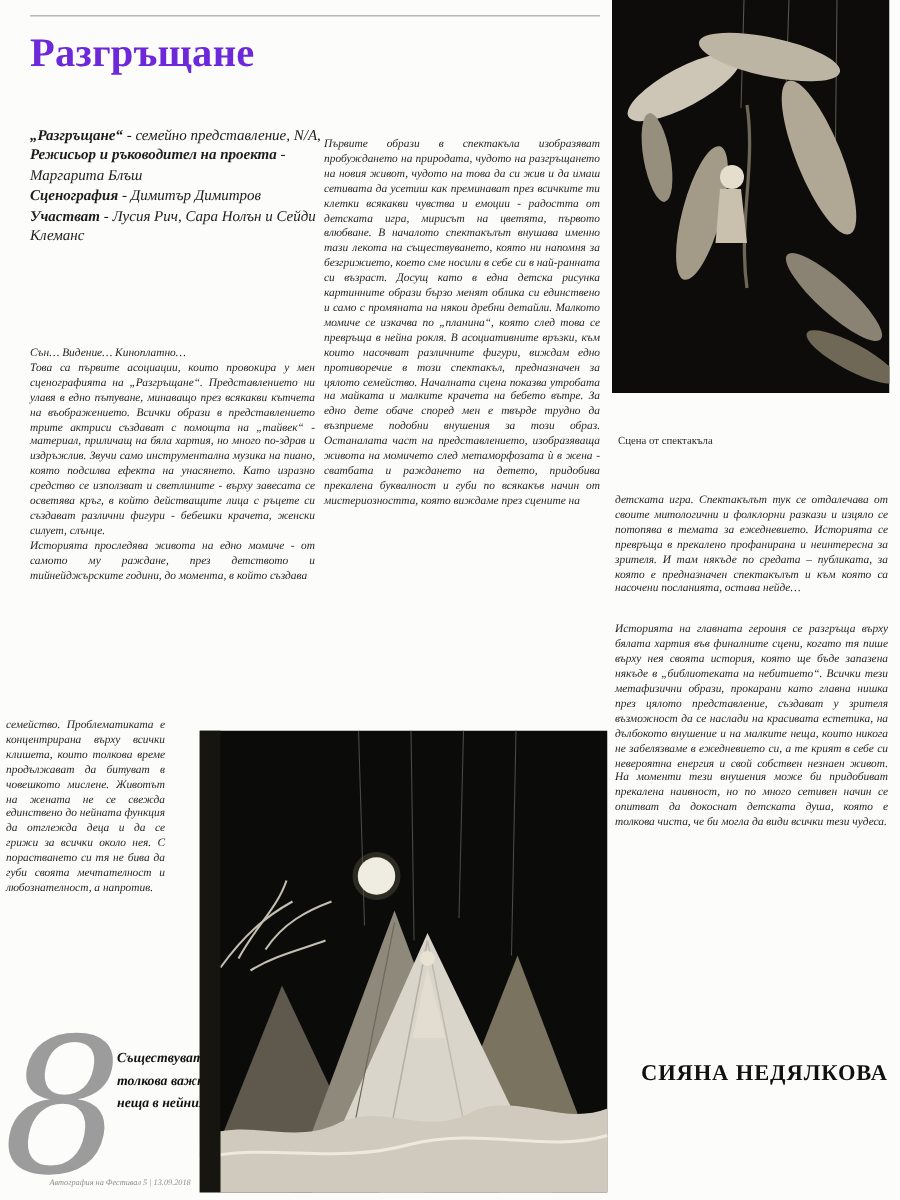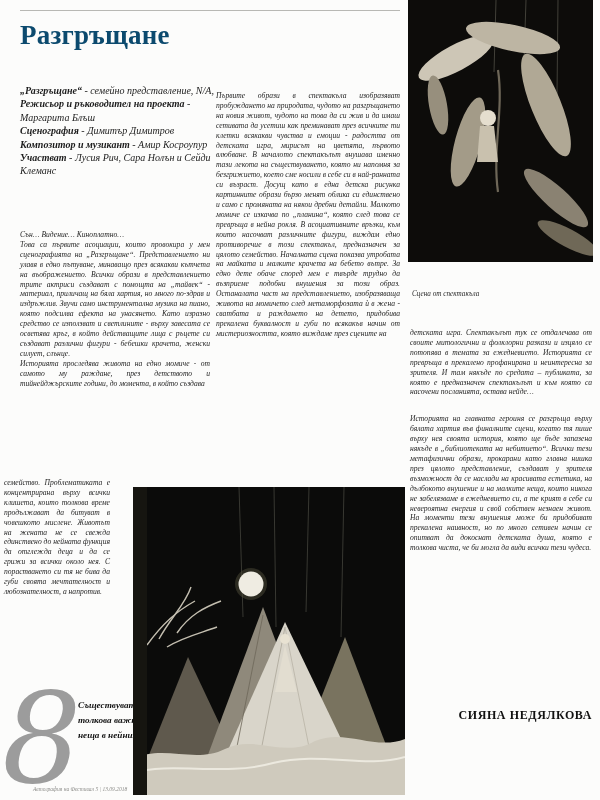--- a/index.html
+++ b/index.html
@@ -1,44 +1,43 @@
 <!DOCTYPE html>
 <html><head>
 <meta charset="utf-8">
 <style>
   html,body{margin:0;padding:0;}
   body{width:600px;height:800px;background:#fcfcfb;position:relative;overflow:hidden;
        font-family:"Liberation Serif", serif;color:#1e1e1e;}
   .abs{position:absolute;}
   .rule{height:1px;background:#b8b8b4;}
-  .title{font-weight:bold;font-size:27px;line-height:1;color:#0c4a6e;letter-spacing:.2px;}
+  .title{font-weight:bold;font-size:27px;line-height:1;color:#6d28d9;letter-spacing:.2px;}
   .credits{font-style:italic;font-size:10px;line-height:13.4px;color:#1c1c1c;}
   .credit-label{font-weight:bold;}
   .body-text{font-style:italic;font-size:7.6px;line-height:9.9px;text-align:justify;color:#242424;}
   .body-text p{margin:0;}
   .body-text p.gap{margin-top:17px;}
-  .caption{font-style:italic;font-size:7.2px;color:#2a2a2a;}
+  .caption{font-size:7.2px;color:#2a2a2a;}
   .quote{font-style:italic;font-weight:bold;font-size:9.2px;line-height:15px;color:#111;}
   .eight{font-family:"DejaVu Serif", serif;font-style:italic;font-size:125px;line-height:.82;color:#9c9c9c;}
-  .byline{font-weight:bold;font-size:12px;letter-spacing:.6px;text-align:right;color:#111;}
+  .byline{font-weight:bold;font-size:15px;letter-spacing:.6px;text-align:right;color:#111;}
   .footnote{font-style:italic;font-size:5.5px;color:#8d8d8a;}
   svg{display:block;}
 </style>
 </head>
 <body>
 
 <div class="abs rule" style="left:20px;top:10px;width:380px;"></div>
 
 <h1 class="abs title" style="left:20px;top:22px;margin:0;">Разгръщане</h1>
 
 <div class="abs credits" style="left:20px;top:84px;width:194px;">
   <div><span class="credit-label">„Разгръщане“</span><span> - семейно представление, N/A,</span></div>
   <div><span class="credit-label">Режисьор и ръководител на проекта</span><span> - Маргарита Блъш</span></div>
   <div><span class="credit-label">Сценография</span><span> - Димитър Димитров</span></div>
-  <div><span class="credit-label">Композитор и музикант</span><span> - Амир Косроупур</span></div>
   <div><span class="credit-label">Участват</span><span> - Лусия Рич, Сара Нолън и Сейди Клеманс</span></div>
 </div>
 
 <div class="abs body-text" style="left:20px;top:230px;width:190px;">
   <p>Сън… Видение… Киноплатно…</p>
   <p>Това са първите асоциации, които провокира у мен сценографията на „Разгръщане“. Представлението ни улавя в едно пътуване, минаващо през всякакви кътчета на въображението. Всички образи в представлението трите актриси създават с помощта на „тайвек“ - материал, приличащ на бяла хартия, но много по-здрав и издръжлив. Звучи само инструментална музика на пиано, която подсилва ефекта на унасянето. Като изразно средство се използват и светлините - върху завесата се осветява кръг, в който действащите лица с ръцете си създават различни фигури - бебешки крачета, женски силует, слънце.</p>
   <p>Историята проследява живота на едно момиче - от самото му раждане, през детството и тийнейджърските години, до момента, в който създава</p>
 </div>
 <div class="abs body-text" style="left:4px;top:478px;width:106px;">
   <p>семейство. Проблематиката е концентрирана върху всички клишета, които толкова време продължават да битуват в човешкото мислене. Животът на жената не се свежда единствено до нейната функция да отглежда деца и да се грижи за всички около нея. С порастването си тя не бива да губи своята мечтателност и любознателност, а напротив.</p>

